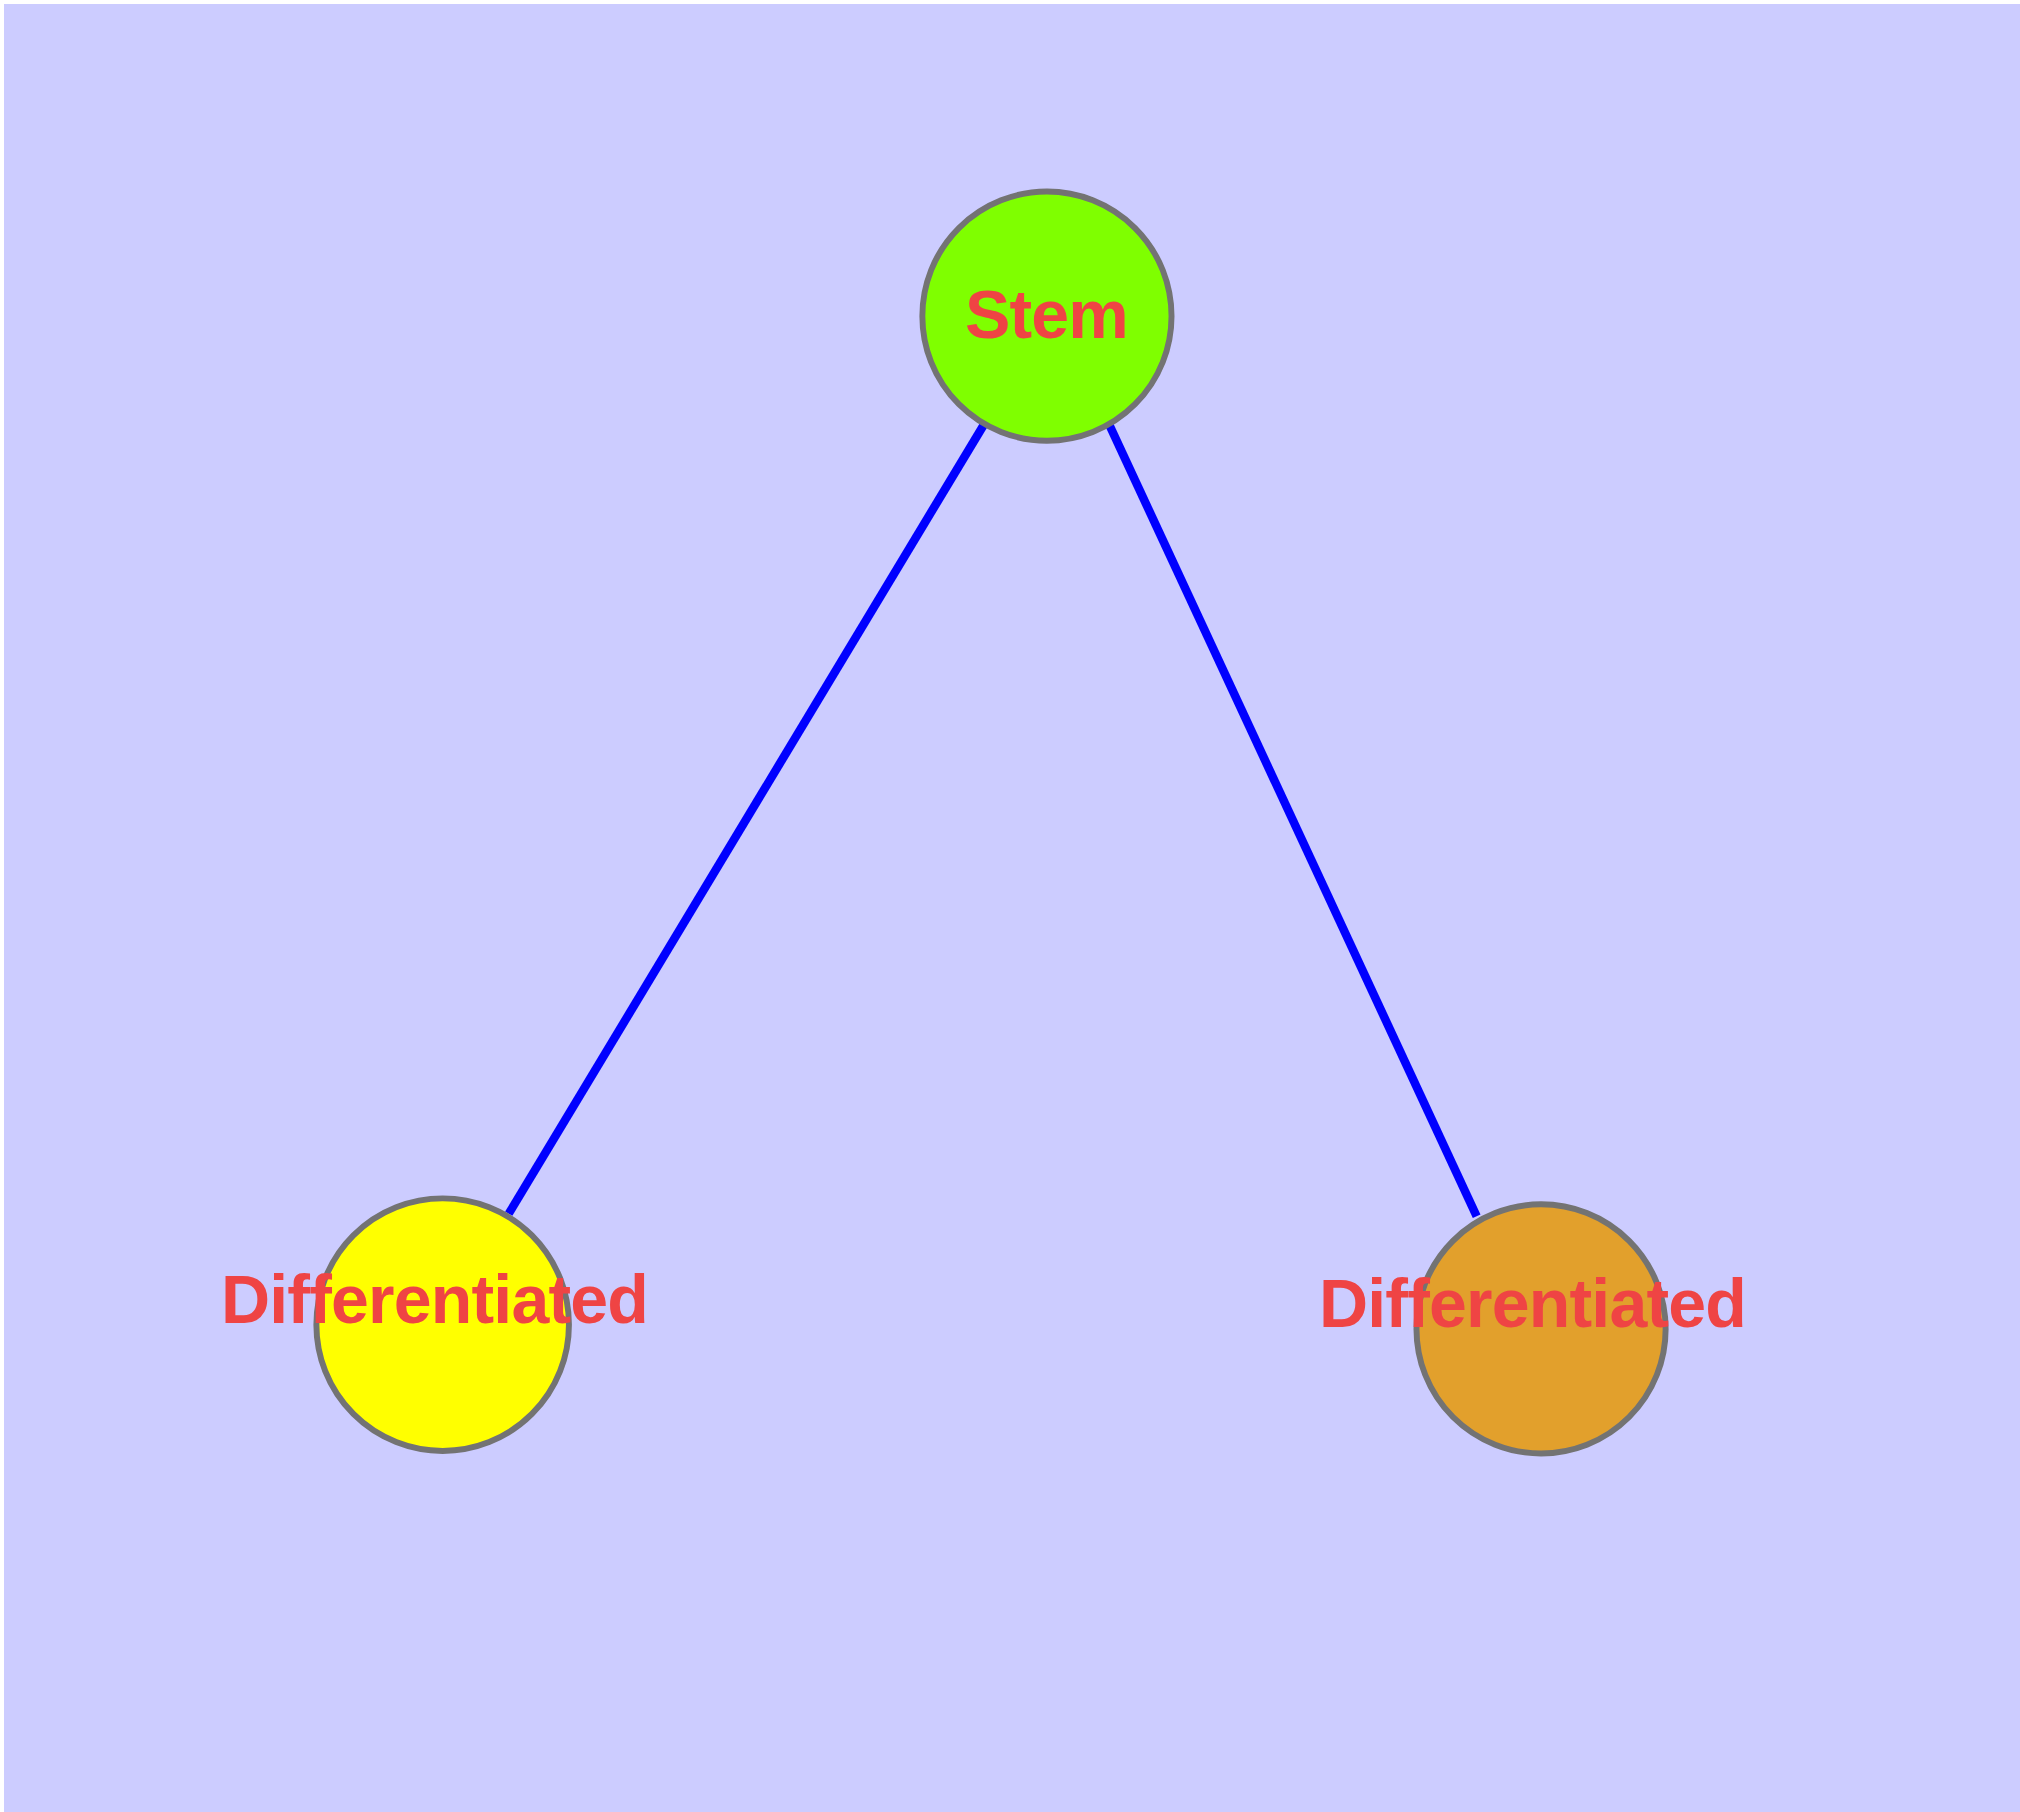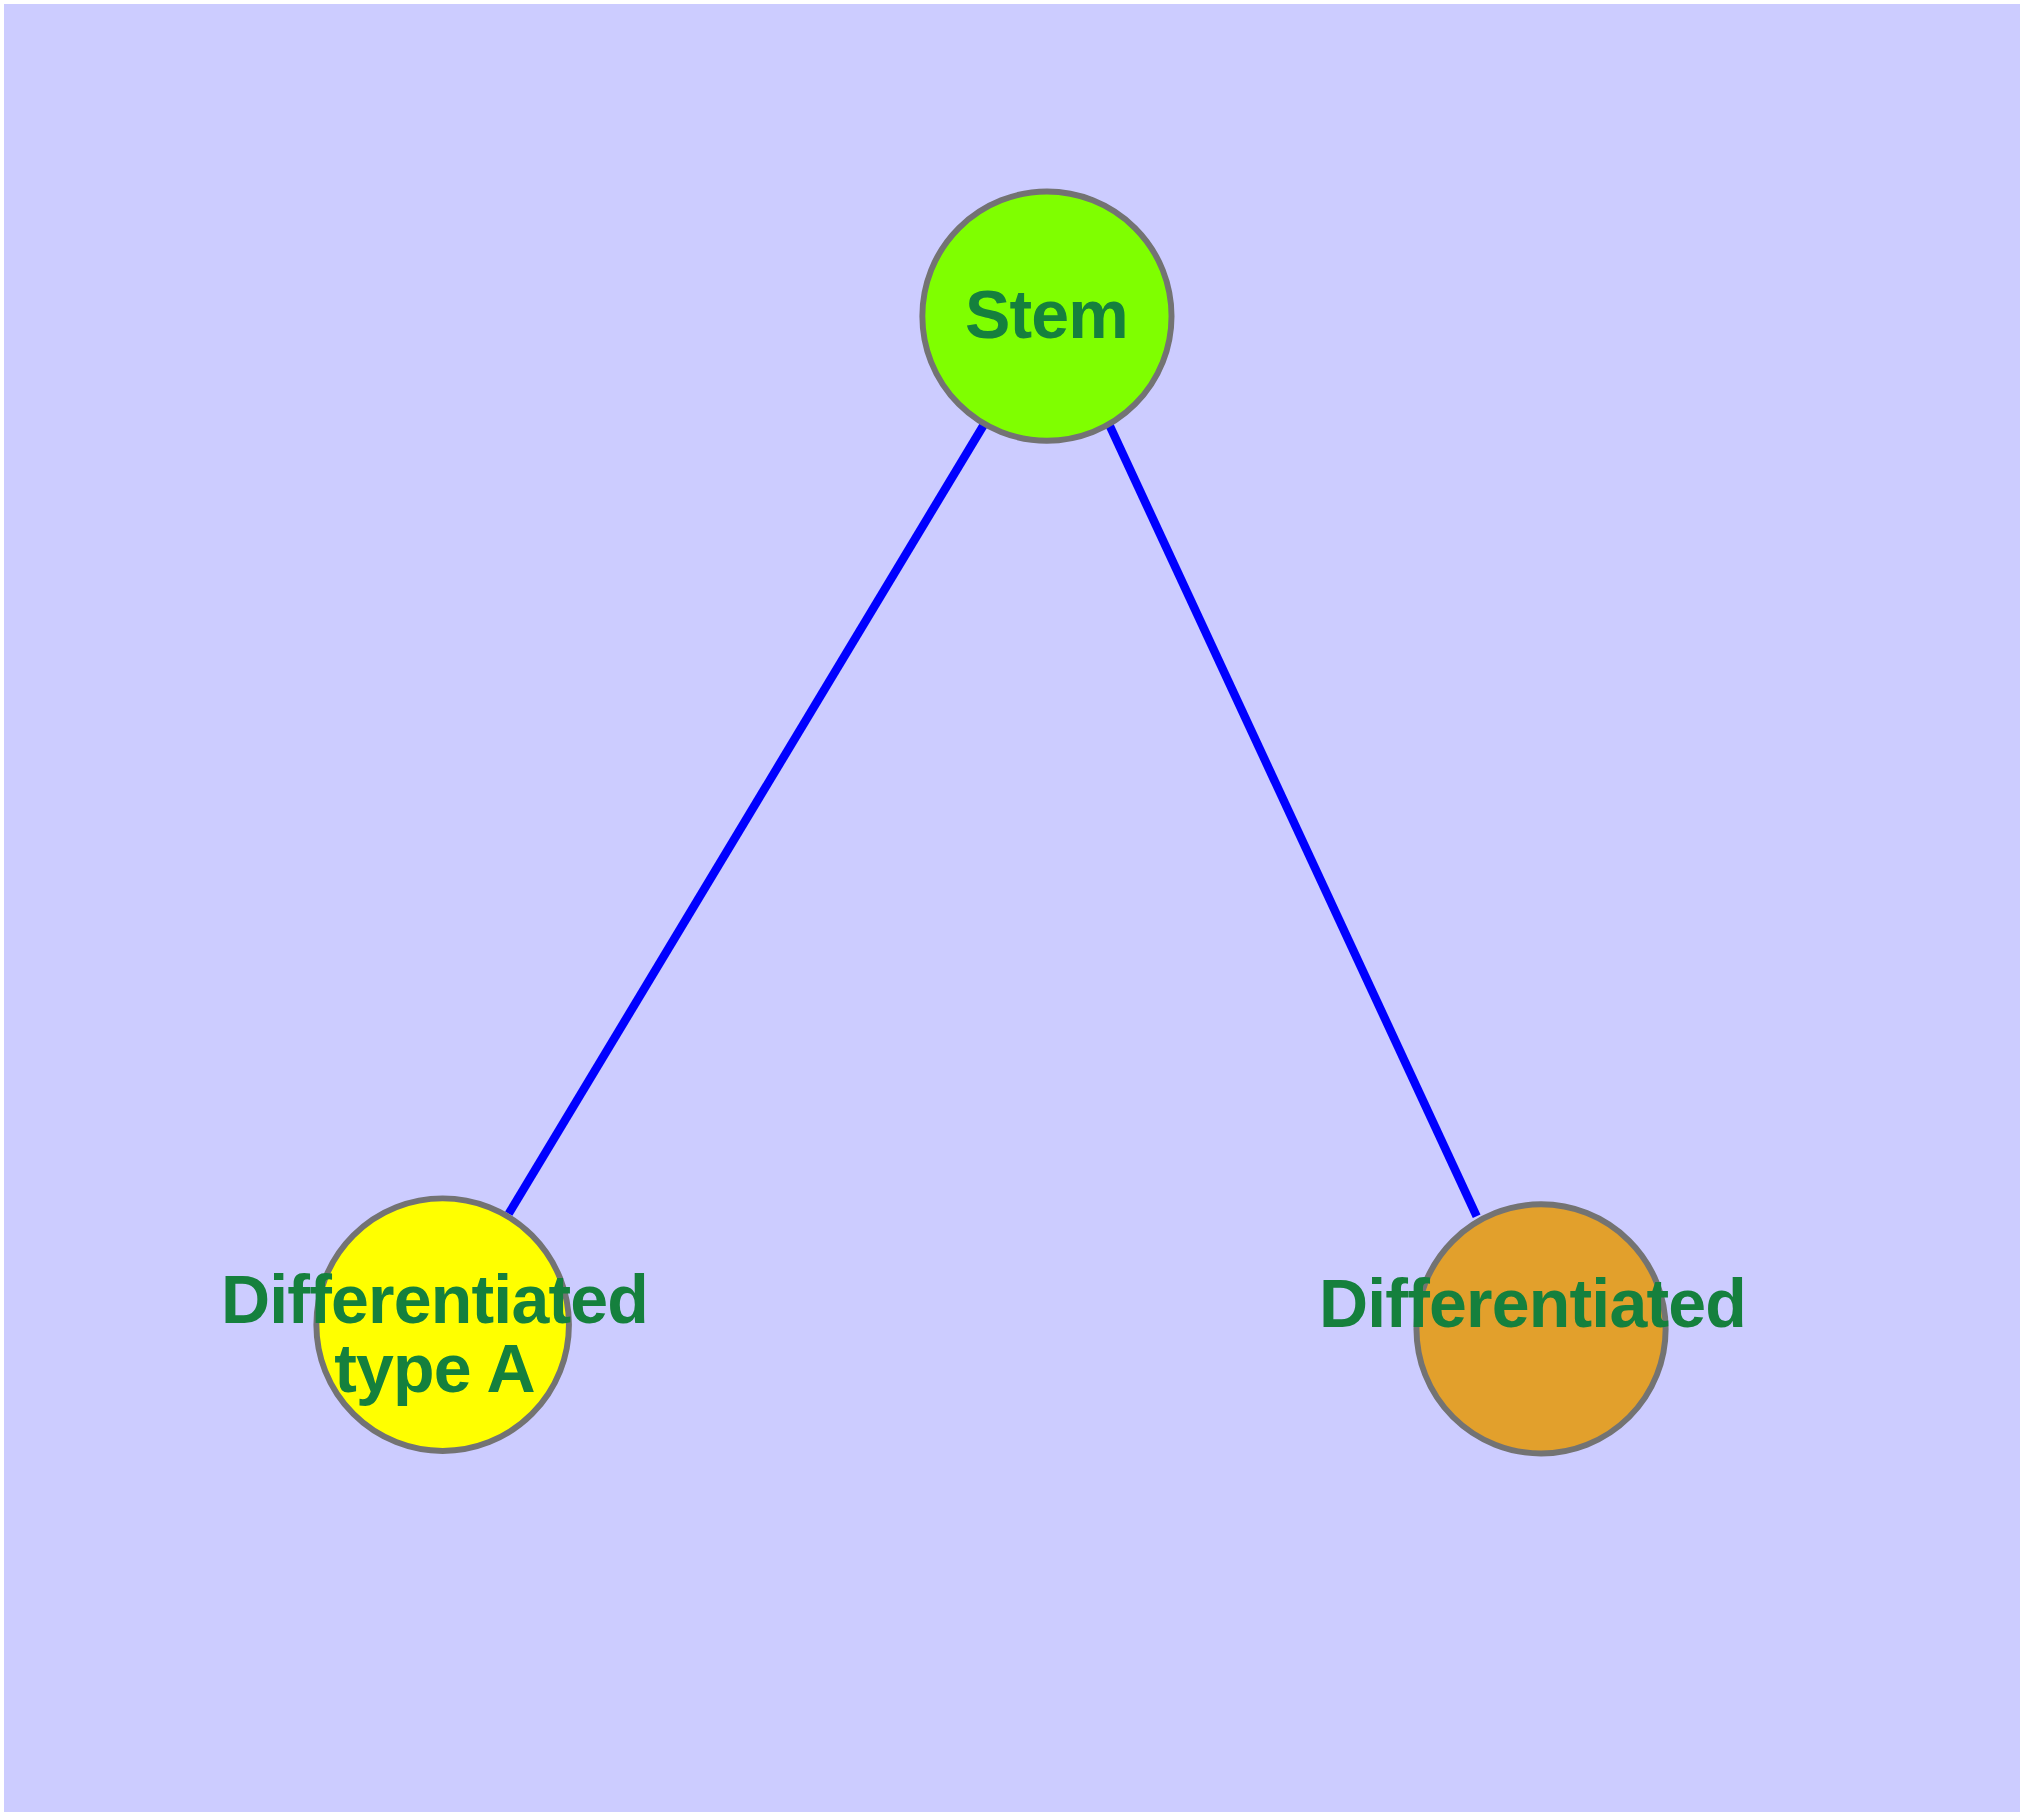--- a/index.html
+++ b/index.html
@@ -28,21 +28,21 @@
     position: absolute;
     left: 0;
     top: 0;
     width: 2021px;
     height: 1812px;
   }
   .node-label {
     position: absolute;
     text-align: center;
     font-weight: bold;
-    color: #15803d;
+    color: #ef4444;
     line-height: 1.02;
     white-space: pre;
     letter-spacing: -0.8px;
     pointer-events: none;
   }
   #label-stem {
     font-size: 68px;
     width: 509px;
     left: 792px;
     top: 280px;
@@ -76,18 +76,18 @@
 
     <g>
       <circle cx="1235" cy="373" r="147" fill="#7fff00" stroke="#737373" stroke-width="7"></circle>
       <circle cx="522" cy="1563" r="149" fill="#ffff00" stroke="#737373" stroke-width="7"></circle>
       <circle cx="1818" cy="1568" r="147" fill="#e2a02c" stroke="#737373" stroke-width="7"></circle>
     </g>
   </svg>
 
   <div class="node-label" id="label-stem"><span>Stem</span></div>
 
-  <div class="node-label" id="label-diffA"><span>Differentiated</span><br><span>type A</span></div>
+  <div class="node-label" id="label-diffA"><span>Differentiated</span><br></div>
 
   <div class="node-label" id="label-diffB"><span>Differentiated</span><br></div>
 
 </div>
 
 
 </body></html>

